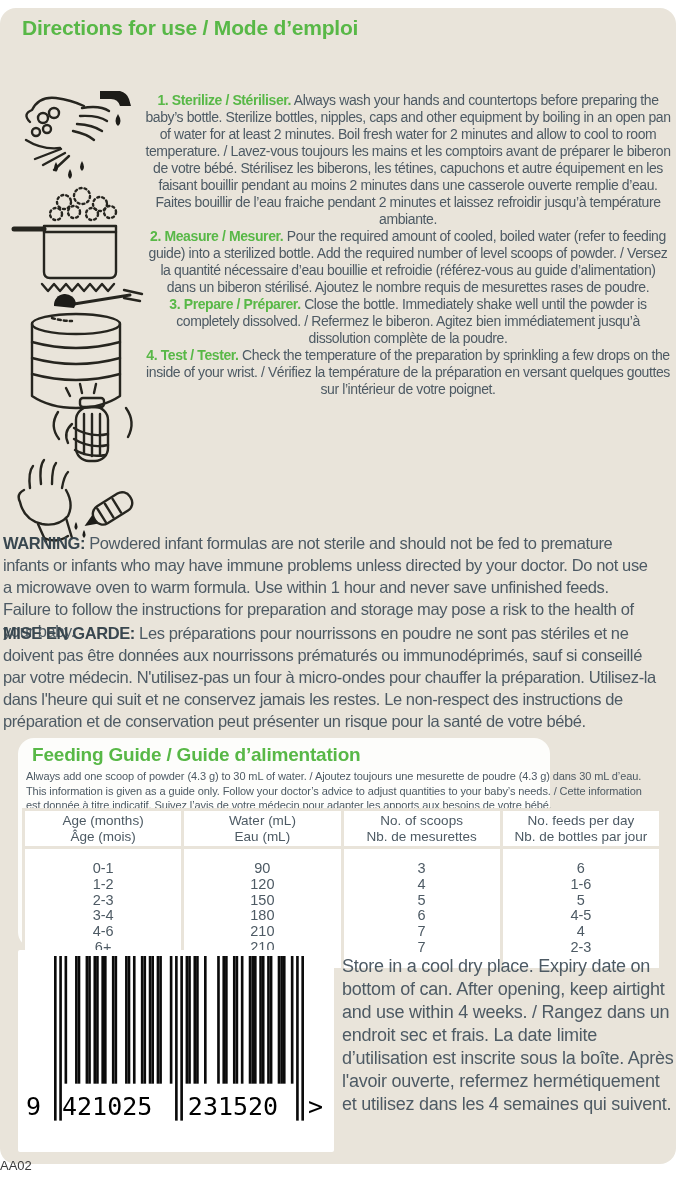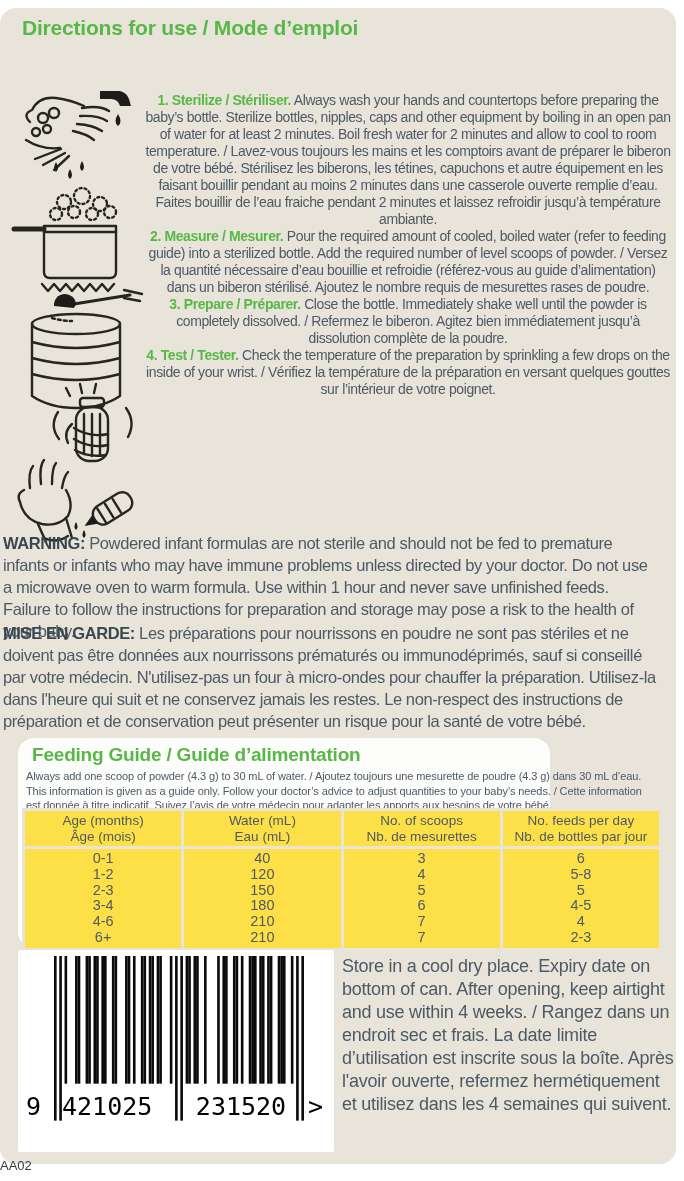--- a/index.html
+++ b/index.html
@@ -32,34 +32,34 @@
 
   .feeding-panel { position:absolute; left:18px; top:730px; width:532px; height:210px;
                    background:#fdfdfb; border-radius:16px; }
   .feeding-title { position:absolute; left:14px; top:6px; font-size:19px; font-weight:bold;
                    color:#58b847; letter-spacing:-0.2px; }
   .feeding-note { position:absolute; left:0; top:31px; width:622px; font-size:11px;
                   line-height:14.6px; letter-spacing:-0.1px; color:#4d5a64;margin-left:8px; }
   table.feeding { position:absolute; left:4px; top:70px; width:640px;
                   border-collapse:separate; border-spacing:3px 3px; background:#e9e4da;
                   table-layout:fixed; }
-  table.feeding th, table.feeding td { background:#fde047; text-align:center; vertical-align:middle;
+  table.feeding th, table.feeding td { background:#ffffff; text-align:center; vertical-align:middle;
                   color:#4d5a64; width:25%; }
   table.feeding th { font-weight:normal; font-size:13.5px; line-height:15.5px; padding:2px 0; height:34px; }
-  table.feeding td { font-size:14.5px; padding:2px 0; }
+  table.feeding td { font-size:14.5px; padding:12px 0; }
   table.feeding td div { line-height:15.8px; }
 
   .barcode-panel { position:absolute; left:18px; top:942px; width:316px; height:202px;
                    background:#ffffff; border-radius:2px; }
   .barcode-bars { position:absolute; left:36px; top:6px; width:250px; height:168px; }
   .barcode-digit { position:absolute; top:142px; font-family:"DejaVu Sans Mono", monospace;
                    font-size:25px; color:#000; }
   .bd-left   { left:8px; }
   .bd-g1     { left:44px;  width:110px; }
-  .bd-g2     { left:168px; width:110px; text-align:center; }
+  .bd-g2     { left:160px; width:110px; text-align:center; }
   .bd-suffix { left:290px; }
 
   .storage { position:absolute; left:342px; top:944px; width:332px; }
   .storage-title { font-size:19px; font-weight:bold; color:#58b847; letter-spacing:-0.2px; }
   .storage-text { margin-top:3px; font-size:18px; line-height:23px; letter-spacing:-0.25px;
                   color:#4d5a64; }
 
   .print-code { position:absolute; left:0px; top:1158px; font-size:13px; color:#3a3a3a; }
 </style>
 </head>
@@ -181,38 +181,38 @@
         <tr>
           <td>
               <div>0-1</div>
               <div>1-2</div>
               <div>2-3</div>
               <div>3-4</div>
               <div>4-6</div>
               <div>6+</div>
             </td>
           <td>
-              <div>40</div>
+              <div>90</div>
               <div>120</div>
               <div>150</div>
               <div>180</div>
               <div>210</div>
               <div>210</div>
             </td>
           <td>
               <div>3</div>
               <div>4</div>
               <div>5</div>
               <div>6</div>
               <div>7</div>
               <div>7</div>
             </td>
           <td>
               <div>6</div>
-              <div>5-8</div>
+              <div>1-6</div>
               <div>5</div>
               <div>4-5</div>
               <div>4</div>
               <div>2-3</div>
             </td>
         </tr>
       </tbody>
     </table>
   </div>
 

